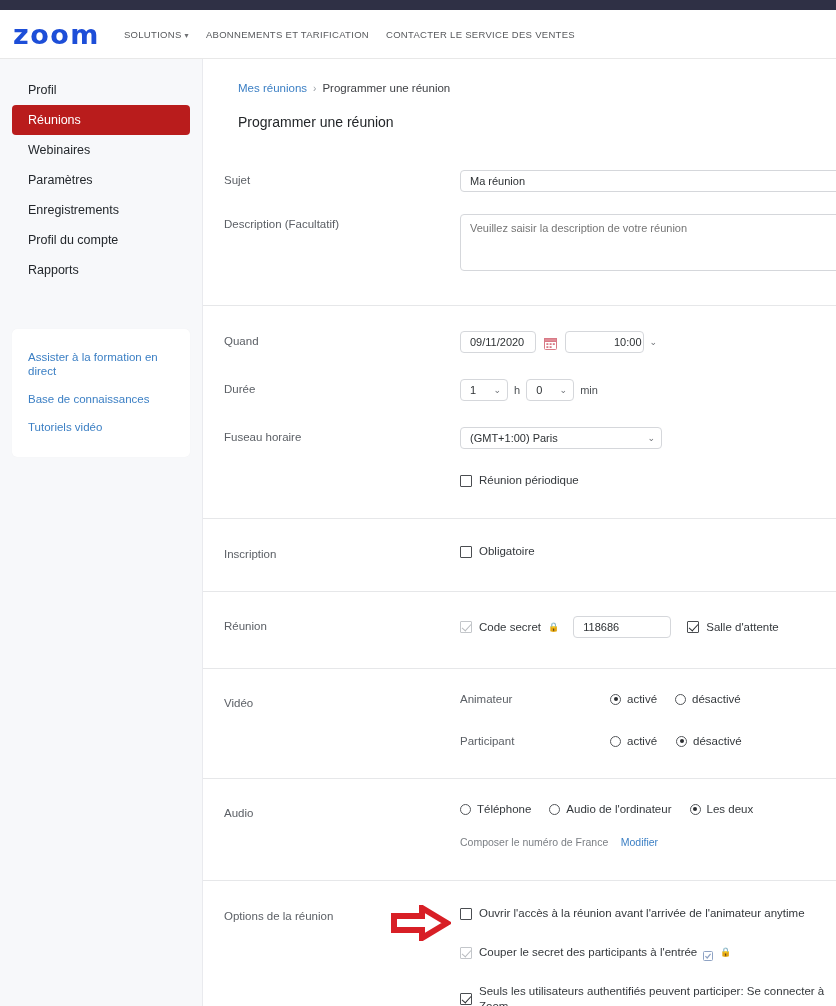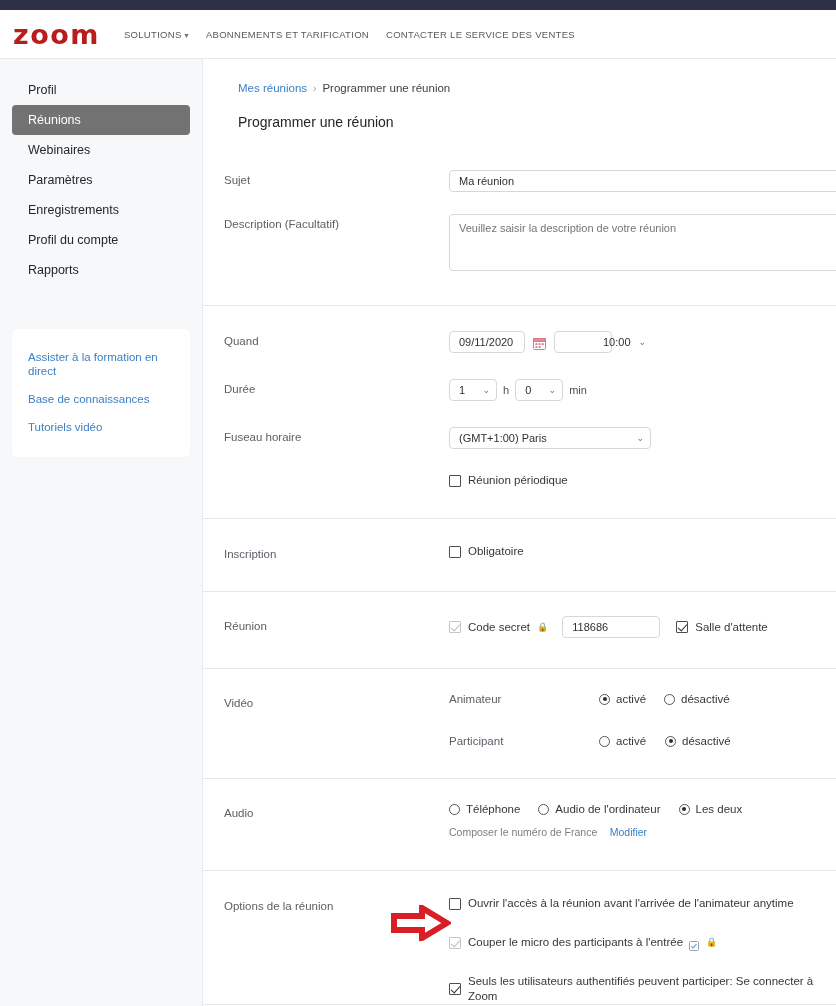--- a/index.html
+++ b/index.html
@@ -25,21 +25,21 @@
     background: #ffffff;
     border-bottom: 1px solid #e8e8e8;
     display: flex;
     align-items: center;
     padding-left: 13px;
   }
   .logo {
     font-size: 27px;
     font-weight: 700;
     letter-spacing: 1.5px;
-    color: #b91c1c;
+    color: #1d4ed8;
     line-height: 1;
     margin-right: 24px;
     font-family: "DejaVu Sans", sans-serif;
   }
   .navlinks { display: flex; align-items: center; gap: 17px; }
   .navlink {
     font-size: 9.5px;
     color: #57595c;
     letter-spacing: .3px;
     white-space: nowrap;
@@ -67,21 +67,21 @@
     display: block;
     margin: 0 12px;
     padding: 8px 16px;
     font-size: 12.5px;
     color: #23272b;
     border-radius: 4px;
     cursor: pointer;
     line-height: 14px;
   }
   .side-item.active {
-    background: #737373;
+    background: #b91c1c;
     color: #ffffff;
   }
   .side-links {
     margin: 44px 12px 0 12px;
     background: #ffffff;
     border-radius: 5px;
     padding: 14px 0 16px 0;
     box-shadow: 0 0 1px rgba(0,0,0,.06);
   }
   .side-link {
@@ -115,20 +115,21 @@
     font-weight: 400;
   }
 
   
   .form { padding: 0 0 0 0; margin-top: 18px; }
   .section { border-bottom: 1px solid #e6e7e9; padding: 0; }
   .row {
     display: flex;
     align-items: flex-start;
     padding: 0 0 0 21px;
+    gap: 11px;
   }
   .lbl {
     width: 225px;
     min-width: 225px;
     font-size: 11.5px;
     color: #5c6066;
     padding-top: 3px;
     line-height: 15px;
   }
   .fld { flex: 1; min-width: 0; }
@@ -169,21 +170,21 @@
     color: #2d3134;
     background: #fff;
     display: inline-flex;
     align-items: center;
     justify-content: space-between;
     padding: 0 6px 0 9px;
     cursor: pointer;
     line-height: 20px;
   }
   .sel .chev { color: #6d7176; font-size: 9px; margin-left: 8px; }
-  .sel.time { width: 58px; padding-left: 48px; }
+  .sel.time { width: 79px; padding-left: 48px; }
   .sel.num { width: 48px; }
   .sel.tz { width: 202px; }
   .unit { font-size: 11px; color: #4c5054; margin: 0 6px; line-height: 22px; }
 
   .inline { display: flex; align-items: center; }
 
   
   .cal-ico {
     width: 13px; height: 13px;
     margin: 0 8px;
@@ -477,41 +478,41 @@
               </label>
               <label class="rdopt">
                 <span class="rd"></span>
                 <span class="rdtxt">Audio de l'ordinateur</span>
               </label>
               <label class="rdopt">
                 <span class="rd on"></span>
                 <span class="rdtxt">Les deux</span>
               </label>
             </div>
-            <div style="margin-top:7px;padding-bottom:30px">
+            <div style="margin-top:17px;padding-bottom:30px">
               <span class="subcap">Composer le numéro de France</span>
               <span class="lnk">Modifier</span>
             </div>
           </div>
         </div>
       </div>
 
       <div class="section">
         <div class="row" style="padding-top:25px">
           <div class="lbl">Options de la réunion</div>
           <div class="fld">
 
             <label class="cbrow">
               <span class="cb"></span>
               <span class="cbtxt">Ouvrir l'accès à la réunion avant l'arrivée de l'animateur anytime</span>
             </label>
 
             <label class="cbrow" style="margin-top:24px">
               <span class="cb checked disabled"></span>
-              <span class="cbtxt">Couper le micro des participants à l'entrée</span>
+              <span class="cbtxt">Couper le secret des participants à l'entrée</span>
               <span class="mini-ico">
                 <svg width="10" height="10" viewBox="0 0 10 10">
                   <rect x="0.5" y="0.5" width="9" height="9" rx="1" fill="#ffffff" stroke="#8fa3c4" stroke-width="1"></rect>
                   <path d="M2.4 5.2 L4.2 7.0 L7.6 2.8" fill="none" stroke="#8fa3c4" stroke-width="1.2"></path>
                 </svg>
               </span>
               <span class="lock">🔒</span>
             </label>
 
             <label class="cbrow" style="margin-top:24px">

